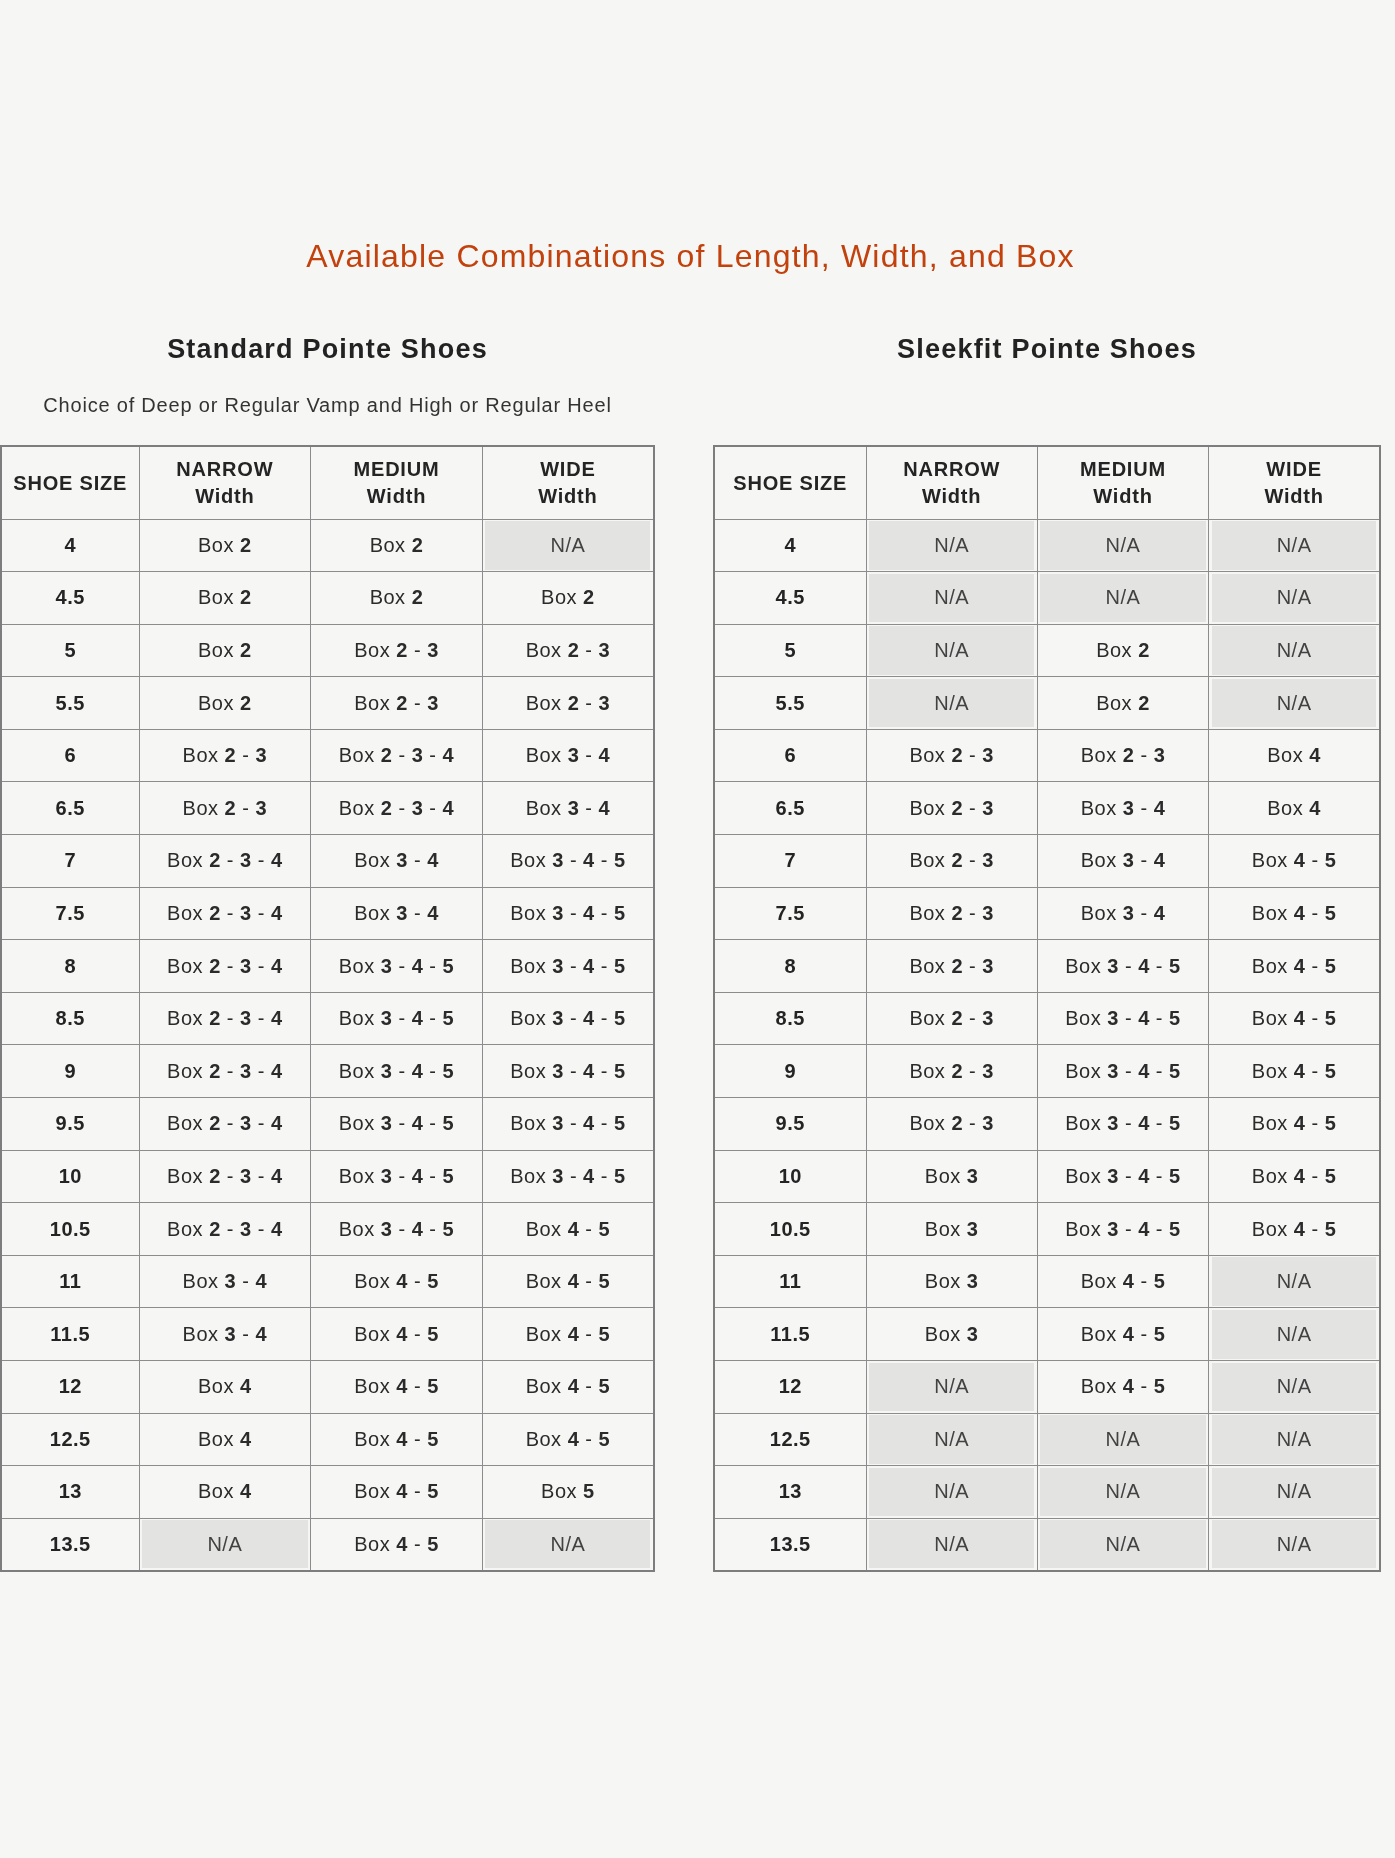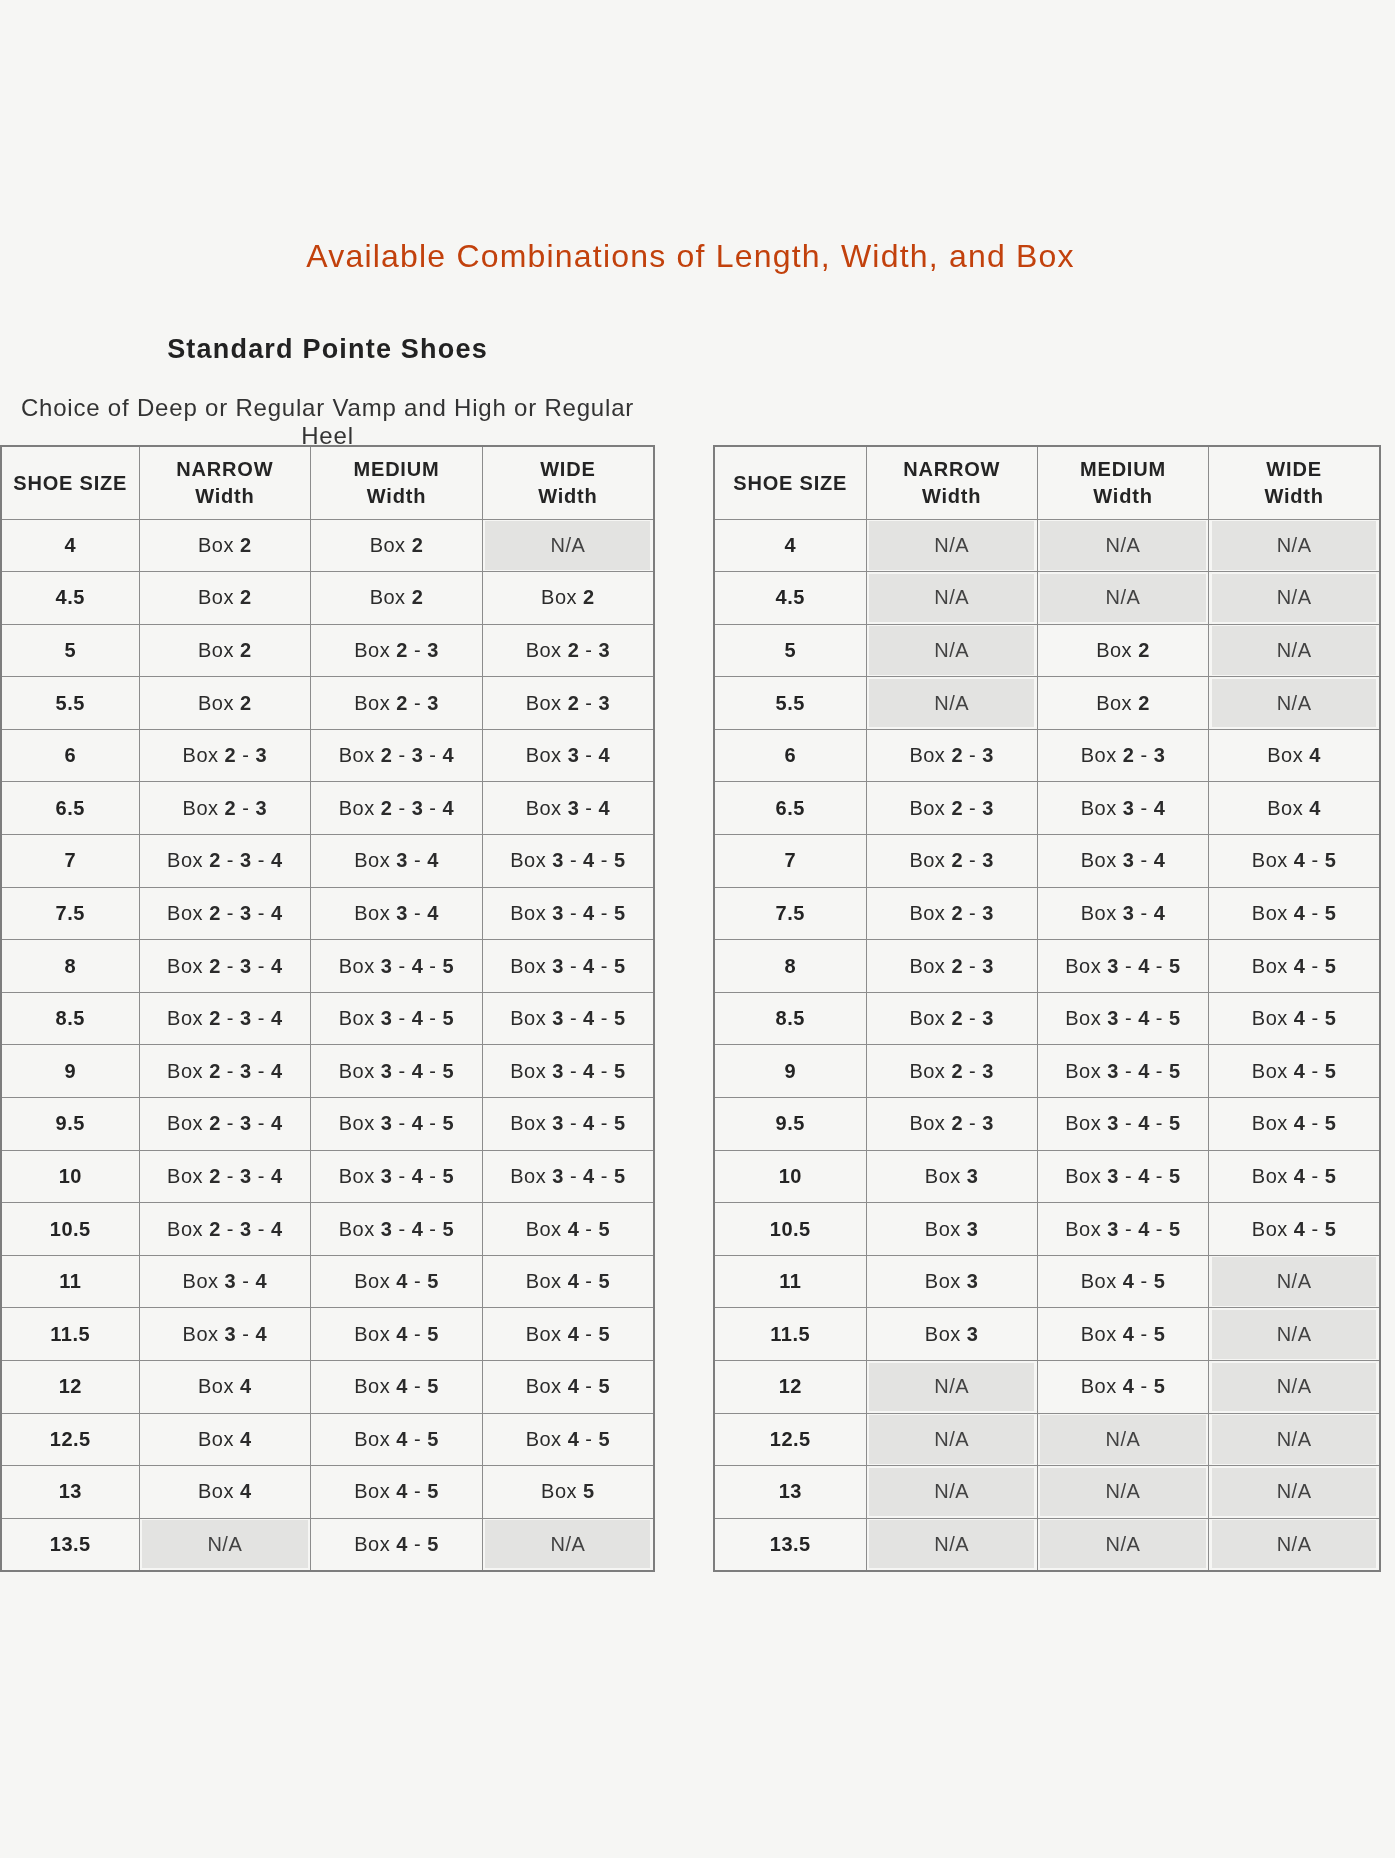--- a/index.html
+++ b/index.html
@@ -21,21 +21,21 @@
 
   .sec-title {
     position: absolute; top: 334px; margin: 0; text-align: center;
     font-size: 27px; font-weight: 700; letter-spacing: 1.2px; color: #222222;
   }
   .sec-title.left  { left: 0;     width: 655px; }
   .sec-title.right { left: 713px; width: 668px; }
 
   .subtitle {
     position: absolute; top: 394px; margin: 0; text-align: center;
-    font-size: 24px; font-weight: 400; letter-spacing: 0.8px; color: #333333;
+    font-size: 20px; font-weight: 400; letter-spacing: 0.8px; color: #333333;
   }
   .subtitle.left  { left: 0;     width: 655px; }
   .subtitle.right { left: 713px; width: 668px; }
 
   table.combo-table {
     position: absolute; top: 445px;
     border-collapse: collapse; table-layout: fixed;
     border: 2px solid var(--outer-border, #7d7d7d);
   }
   table.combo-table.left  { left: 0;     width: 655px; }
@@ -210,20 +210,21 @@
         </tr>
         <tr>
           <th>13.5</th>
           <td class="na">N/A</td>
           <td>Box <span class="num">4</span> - <span class="num">5</span></td>
           <td class="na">N/A</td>
         </tr>
       </tbody>
   </table>
 
+  <h2 class="sec-title right">Sleekfit Pointe Shoes</h2>
   <table class="combo-table right">
     <colgroup>
         <col class="c-size">
         <col>
         <col>
         <col>
       </colgroup>
     <thead>
       <tr>
         <th>SHOE SIZE</th>

